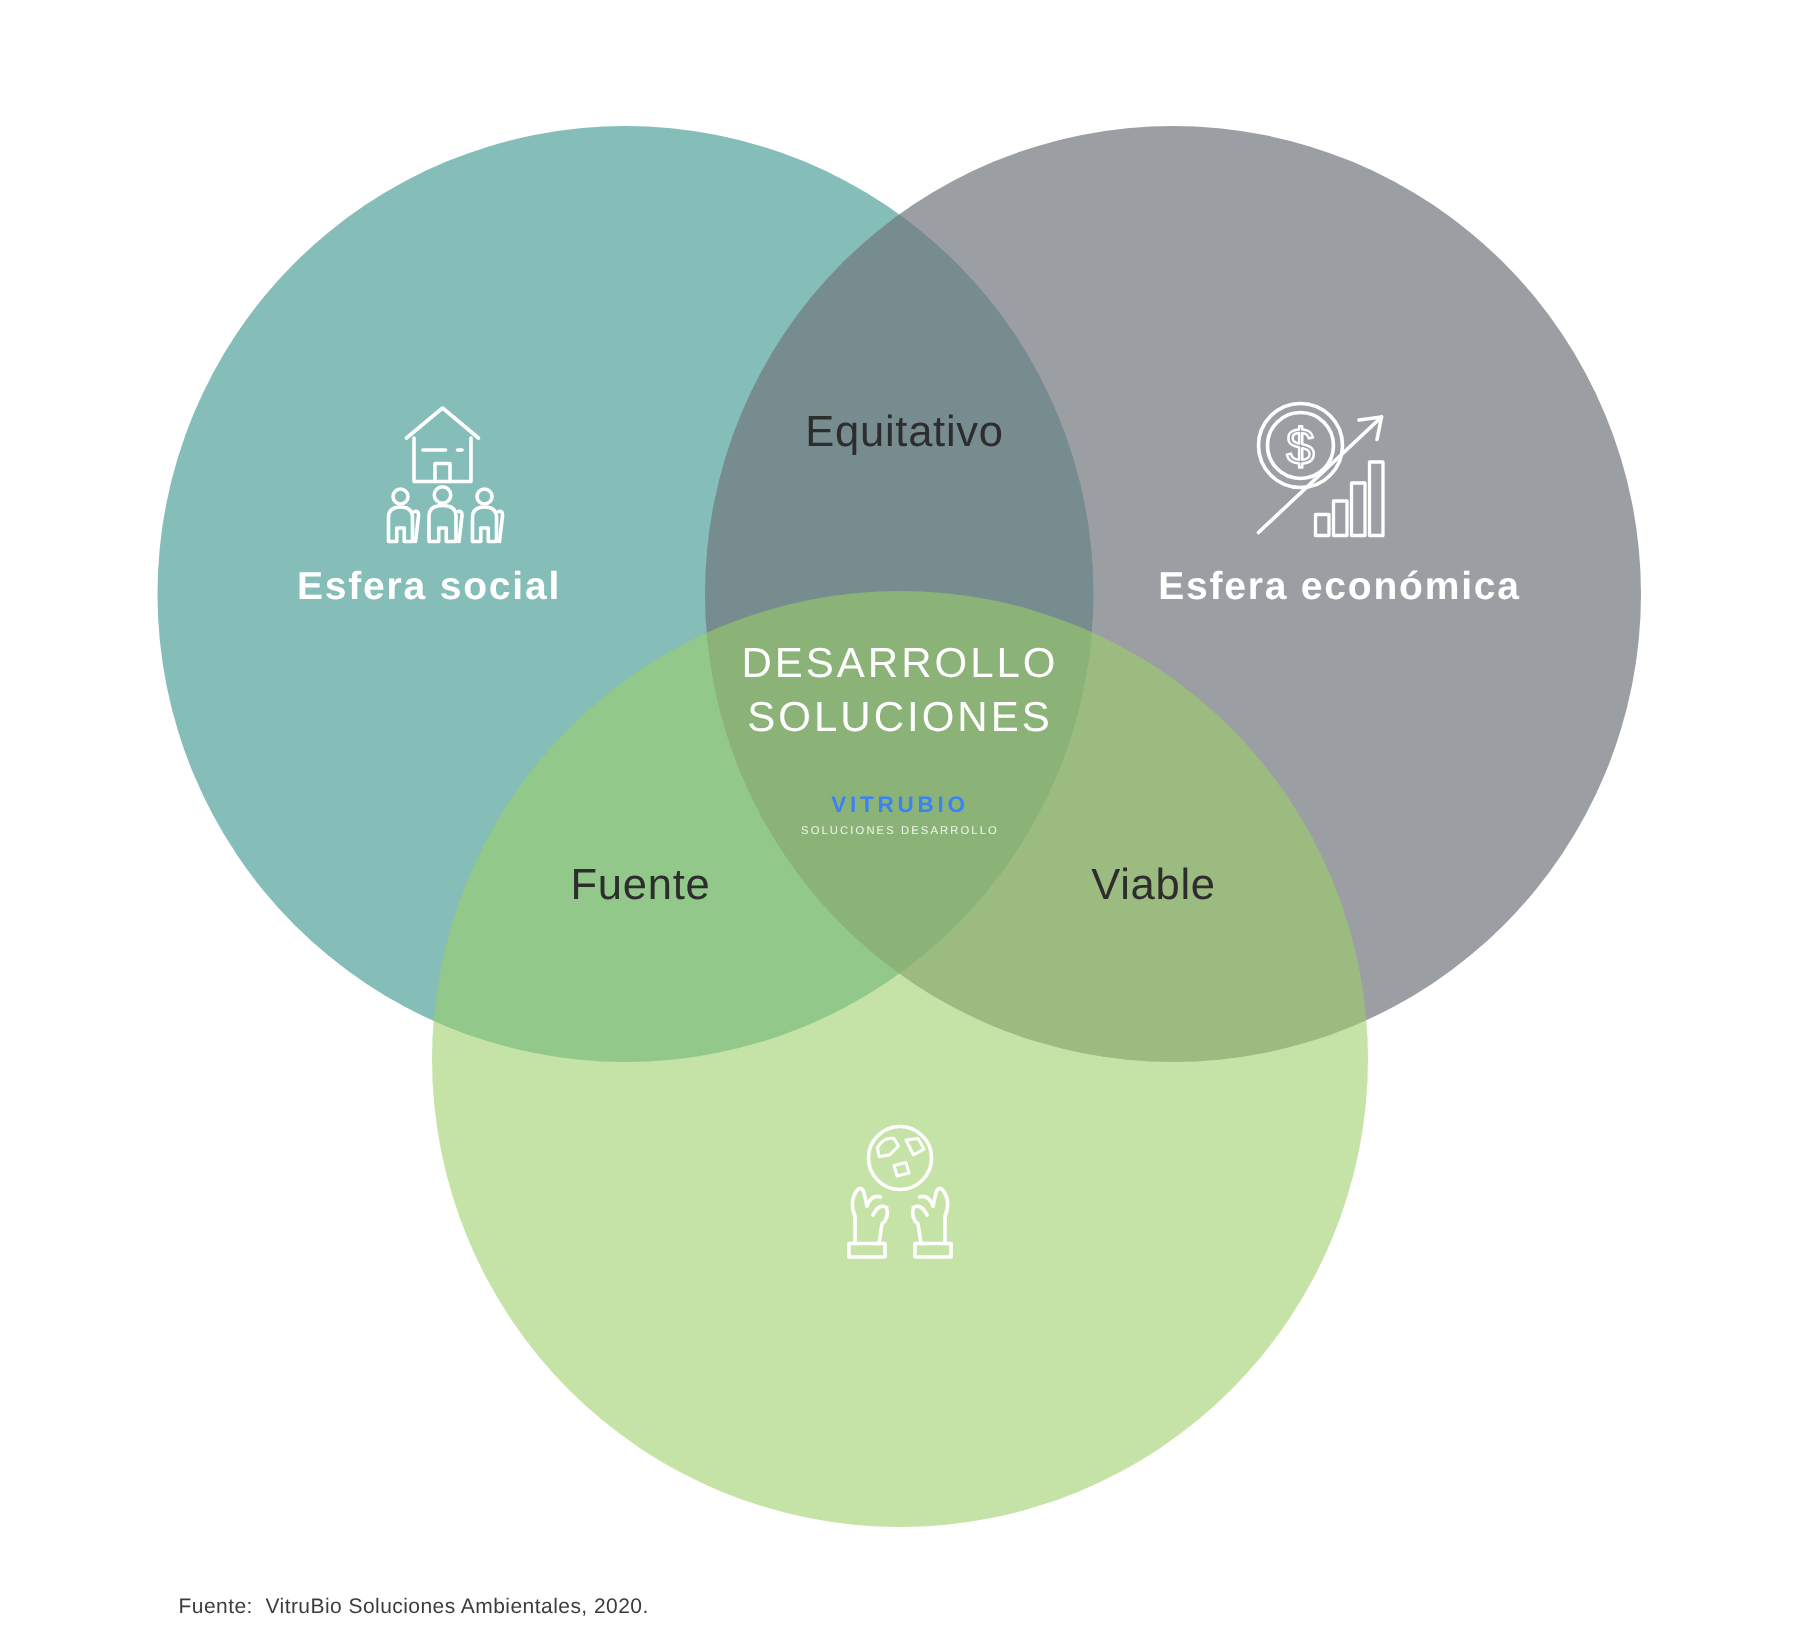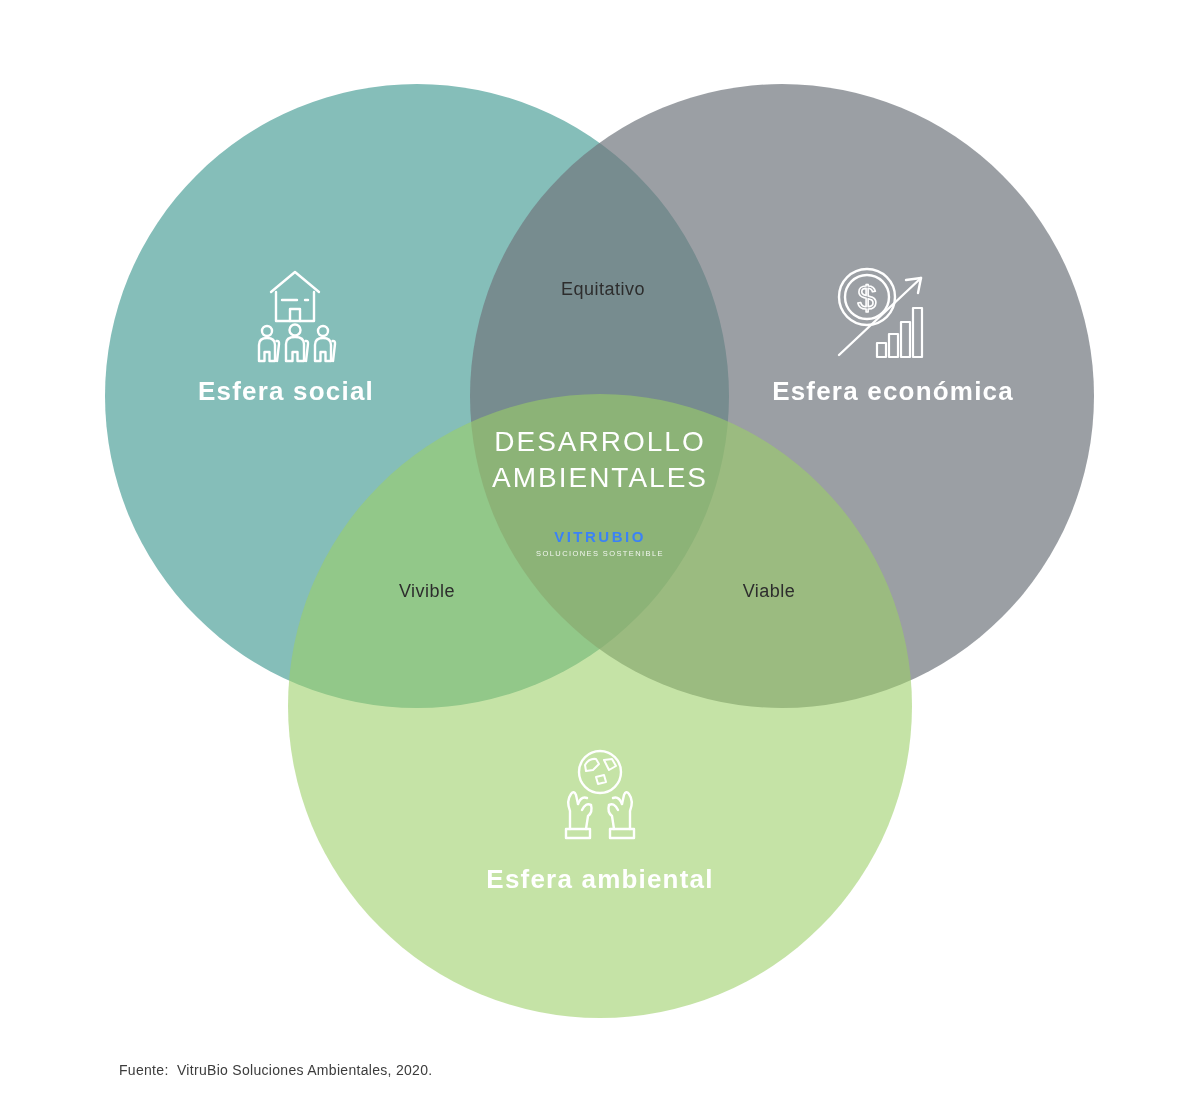--- a/index.html
+++ b/index.html
@@ -27,21 +27,21 @@
     color: #ffffff;
     font-weight: 700;
     font-size: 26px;
     letter-spacing: 1.2px;
     white-space: nowrap;
     text-align: center;
   }
   .zone-label {
     color: #2d2d2d;
     font-weight: 400;
-    font-size: 18px;
+    font-size: 29px;
     letter-spacing: 0.5px;
     white-space: nowrap;
     text-align: center;
   }
   .center-title {
     color: #ffffff;
     font-weight: 400;
     font-size: 28px;
     letter-spacing: 2px;
     line-height: 36px;
@@ -134,33 +134,32 @@
     <path d="M70,57 Q67,49 61,51"></path>
     <path d="M66,63 Q62,55 57,58"></path>
     <path d="M57,58 Q55,65 60,69 L62,82"></path>
     <rect x="58" y="82" width="24" height="9"></rect>
   </svg>
 
   <div class="abs sphere-label" style="left:893px; top:391px;">Esfera económica</div>
 
   <div class="abs sphere-label" style="left:286px; top:391px;">Esfera social</div>
 
-  <div class="abs sphere-label" style="left:600px; top:879px;">Esfera ambiental</div>
 
   <div class="abs zone-label" style="left:603px; top:289px;">Equitativo</div>
 
-  <div class="abs zone-label" style="left:427px; top:591px;">Vivible</div>
+  <div class="abs zone-label" style="left:427px; top:591px;">Fuente</div>
 
   <div class="abs zone-label" style="left:769px; top:591px;">Viable</div>
 
   <div class="abs center-title" style="left:600px; top:460px;">
     <div>DESARROLLO</div>
-    <div>AMBIENTALES</div>
+    <div>SOLUCIONES</div>
   </div>
 
   <div class="abs brand-block" style="left:600px; top:543px;">
     <div class="brand">VITRUBIO</div>
-    <div class="brand-sub">SOLUCIONES SOSTENIBLE</div>
+    <div class="brand-sub">SOLUCIONES DESARROLLO</div>
   </div>
 
   <div class="footer">Fuente:  VitruBio Soluciones Ambientales, 2020.</div>
 
 </div>
 
 </body></html>

